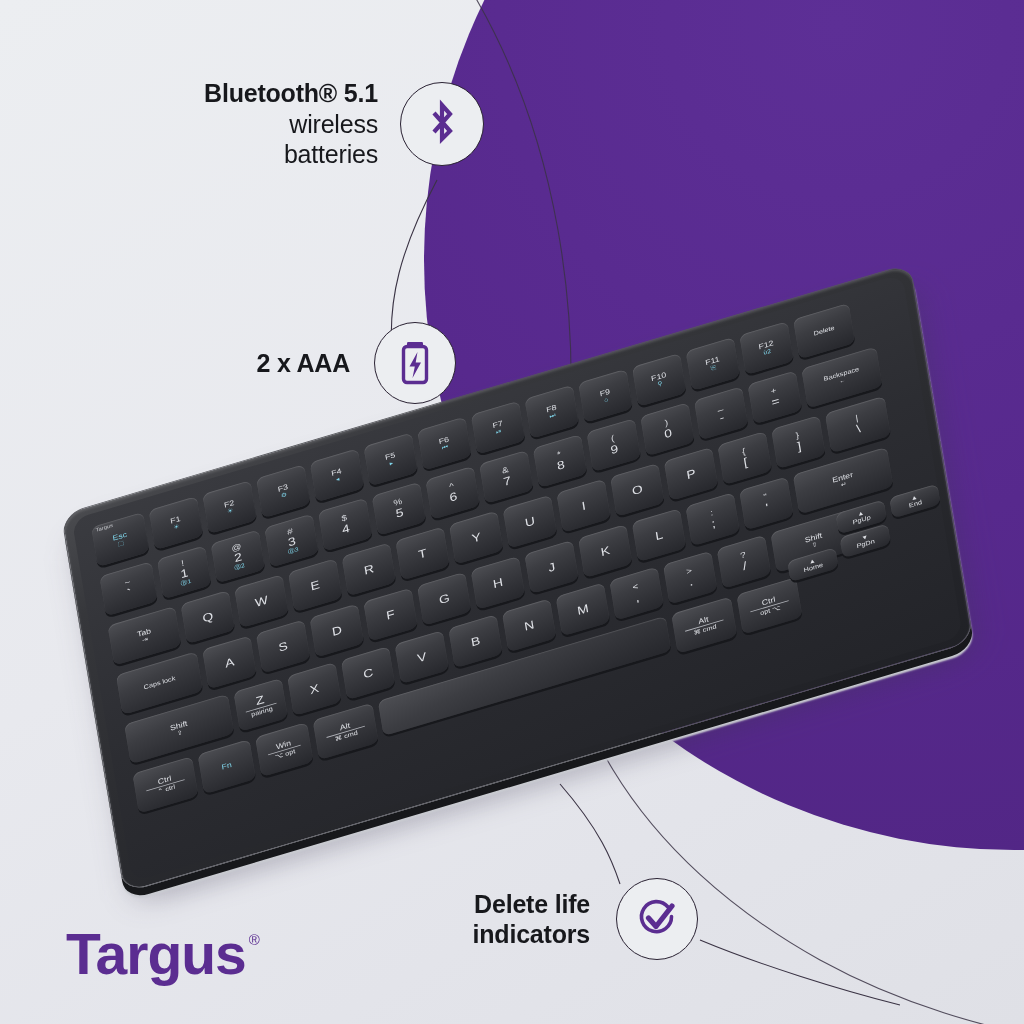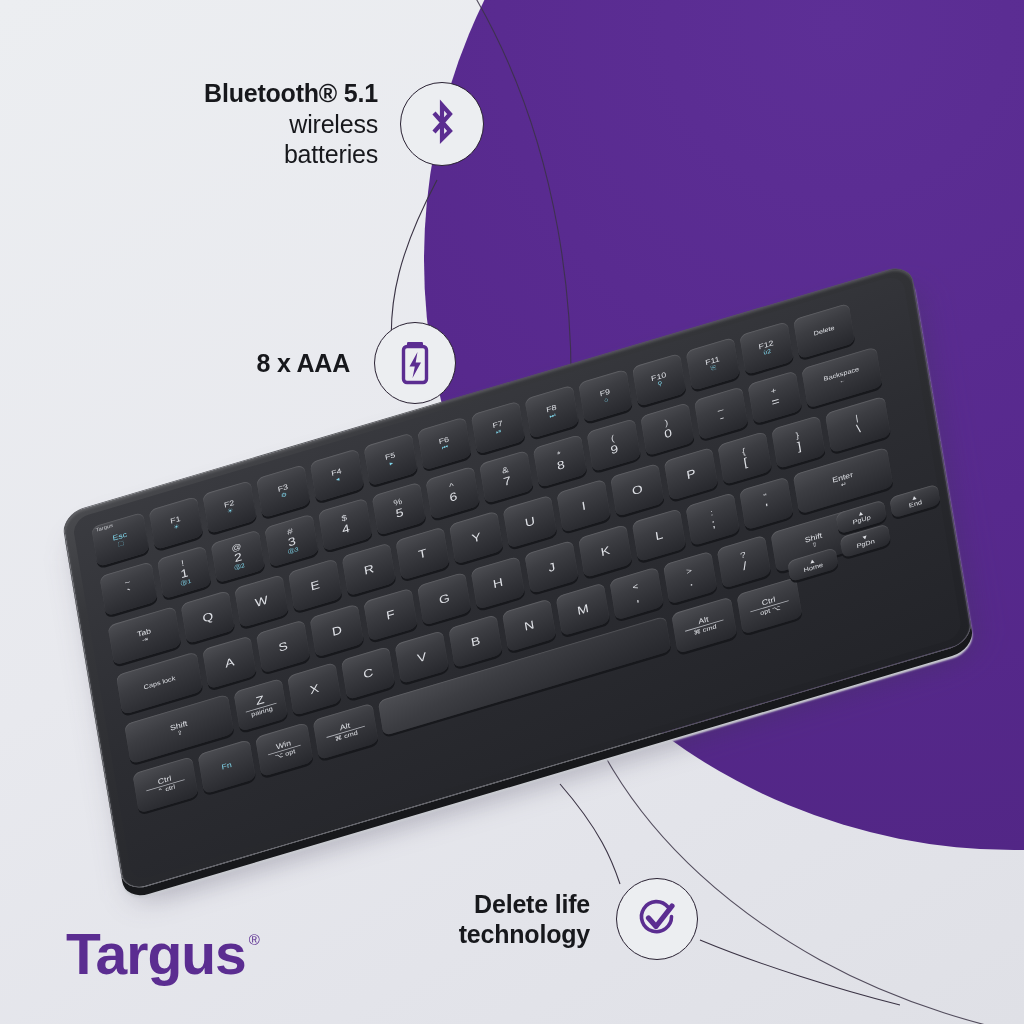--- a/index.html
+++ b/index.html
@@ -141,35 +141,35 @@
     </div>
     <div class="icon-circle">
       <svg width="38" height="50" viewBox="0 0 38 50">
         <path d="M 11 14 L 27 32 L 19 40 L 19 6 L 27 15 L 11 33" fill="none" stroke="#5b2d91" stroke-width="4.2" stroke-linejoin="miter" stroke-linecap="butt"></path>
       </svg>
     </div>
   </div>
 
   <div class="callout" id="callout-bat">
     <div class="txt">
-      <span class="l b">8 x AAA</span>
+      <span class="l b">2 x AAA</span>
     </div>
     <div class="icon-circle">
       <svg width="38" height="50" viewBox="0 0 38 50">
         <rect x="11" y="4" width="16" height="5" rx="1.2" fill="#5b2d91"></rect>
         <rect x="7.5" y="8.5" width="23" height="36" rx="3.5" fill="none" stroke="#5b2d91" stroke-width="3.4"></rect>
         <path d="M 21.5 14 L 13.5 28.5 L 18.8 28.5 L 16.5 40 L 25 24.5 L 19.7 24.5 Z" fill="#5b2d91"></path>
       </svg>
     </div>
   </div>
 
   <div class="callout" id="callout-ind">
     <div class="txt">
       <span class="l b">Delete life</span>
-      <span class="l b">technology</span>
+      <span class="l b">indicators</span>
     </div>
     <div class="icon-circle">
       <svg width="48" height="48" viewBox="0 0 48 48">
         <path d="M 35 12 A 15 15 0 1 0 38.5 21.5" fill="none" stroke="#5b2d91" stroke-width="3.6" stroke-linecap="round"></path>
         <path d="M 15.5 23 L 23 31.5 L 39 11" fill="none" stroke="#5b2d91" stroke-width="5.2" stroke-linecap="round" stroke-linejoin="round"></path>
       </svg>
     </div>
   </div>
 
   <div id="keyboard-wrap">

